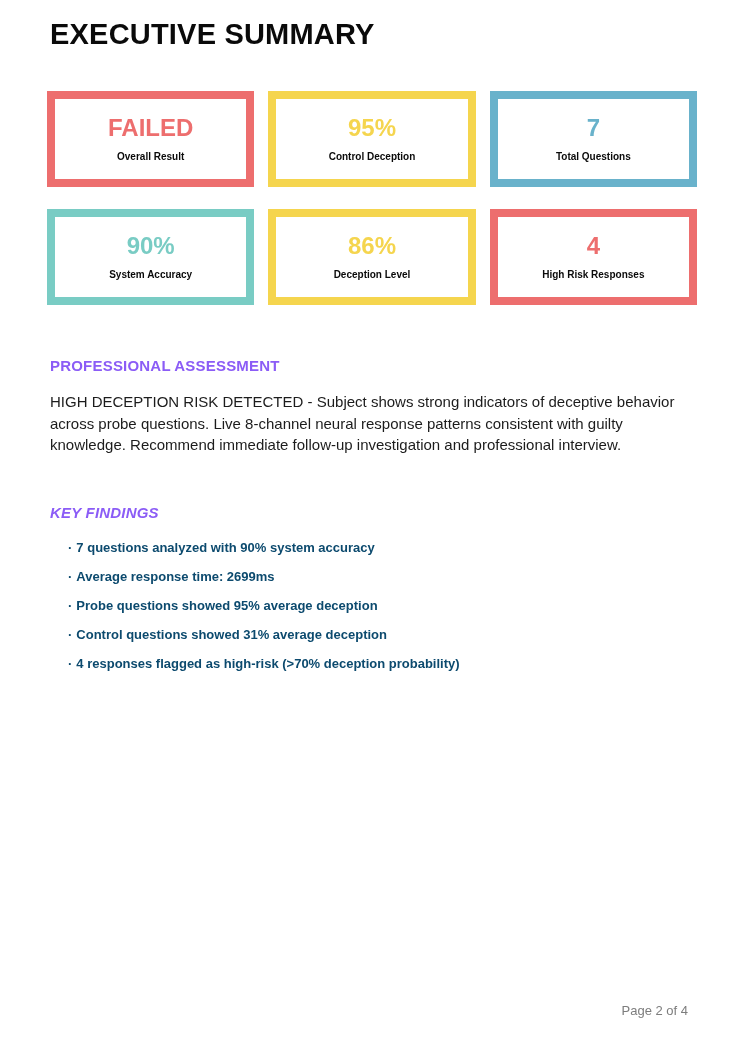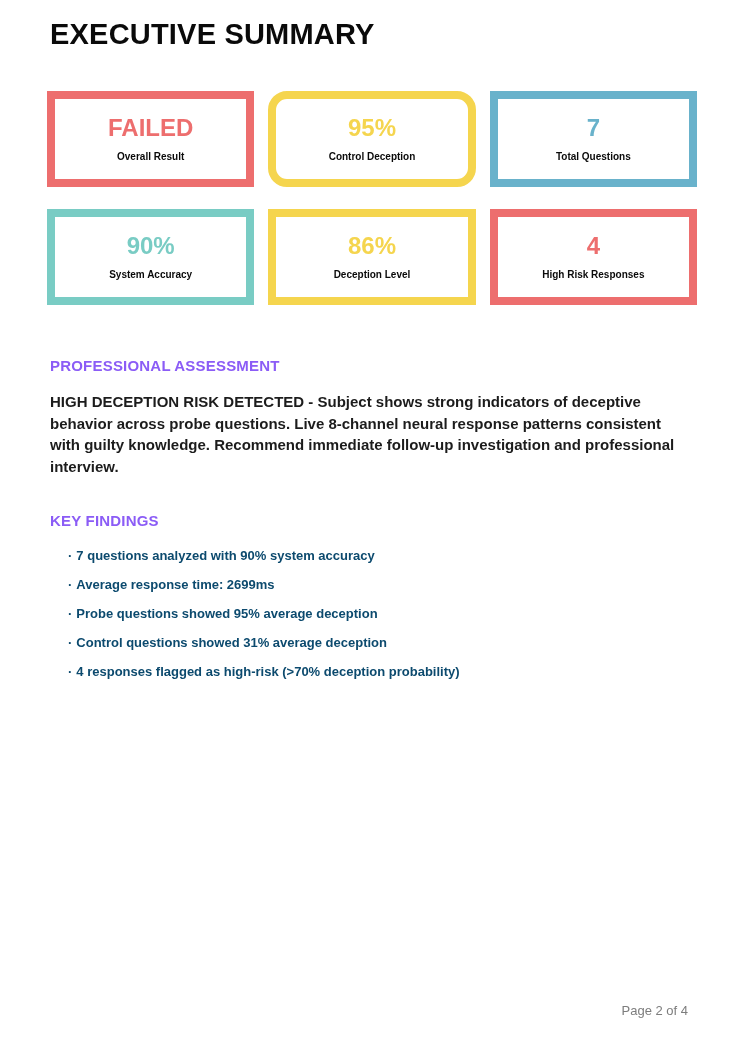--- a/index.html
+++ b/index.html
@@ -48,27 +48,27 @@
     line-height: 16px;
   }
   .section-heading {
     margin: 0 0 0 50px;
     font-size: 15px;
     font-weight: bold;
     color: #8b5cf6;
     letter-spacing: 0.2px;
   }
   .heading-assessment { margin-top: 52px; }
-  .heading-findings { margin-top: 35px; }
+  .heading-findings { margin-top: 48px; font-style: italic; }
   .body-text {
     margin: 17px 48px 0 50px;
     font-size: 15px;
     line-height: 21.5px;
     color: #1c1c1c;
-    font-weight: bold;
+    font-weight: normal;
   }
   .findings-list {
     margin: 19px 48px 0 68px;
   }
   .bullet-item {
     font-size: 13px;
     font-weight: bold;
     color: #0c4a6e;
     line-height: 16px;
     margin-bottom: 13px;
@@ -90,21 +90,21 @@
 
 <div class="page">
 
   <h1 class="doc-title">EXECUTIVE SUMMARY</h1>
 
   <div class="cards-grid">
       <div class="card" style="border-color: rgb(237, 110, 110);">
         <div class="card-value" style="color: rgb(237, 110, 110);">FAILED</div>
         <div class="card-label">Overall Result</div>
       </div>
-      <div class="card" style="border-color: rgb(245, 213, 78); border-radius: 19px;">
+      <div class="card" style="border-color: rgb(245, 213, 78);">
         <div class="card-value" style="color: rgb(245, 213, 78);">95%</div>
         <div class="card-label">Control Deception</div>
       </div>
       <div class="card" style="border-color: rgb(105, 178, 203);">
         <div class="card-value" style="color: rgb(105, 178, 203);">7</div>
         <div class="card-label">Total Questions</div>
       </div>
       <div class="card" style="border-color: rgb(121, 204, 196); justify-content: center;">
         <div class="card-value" style="color: rgb(121, 204, 196);">90%</div>
         <div class="card-label">System Accuracy</div>

